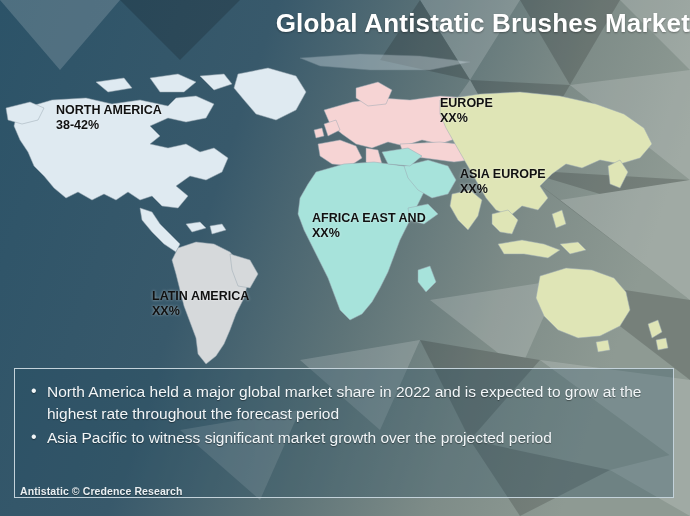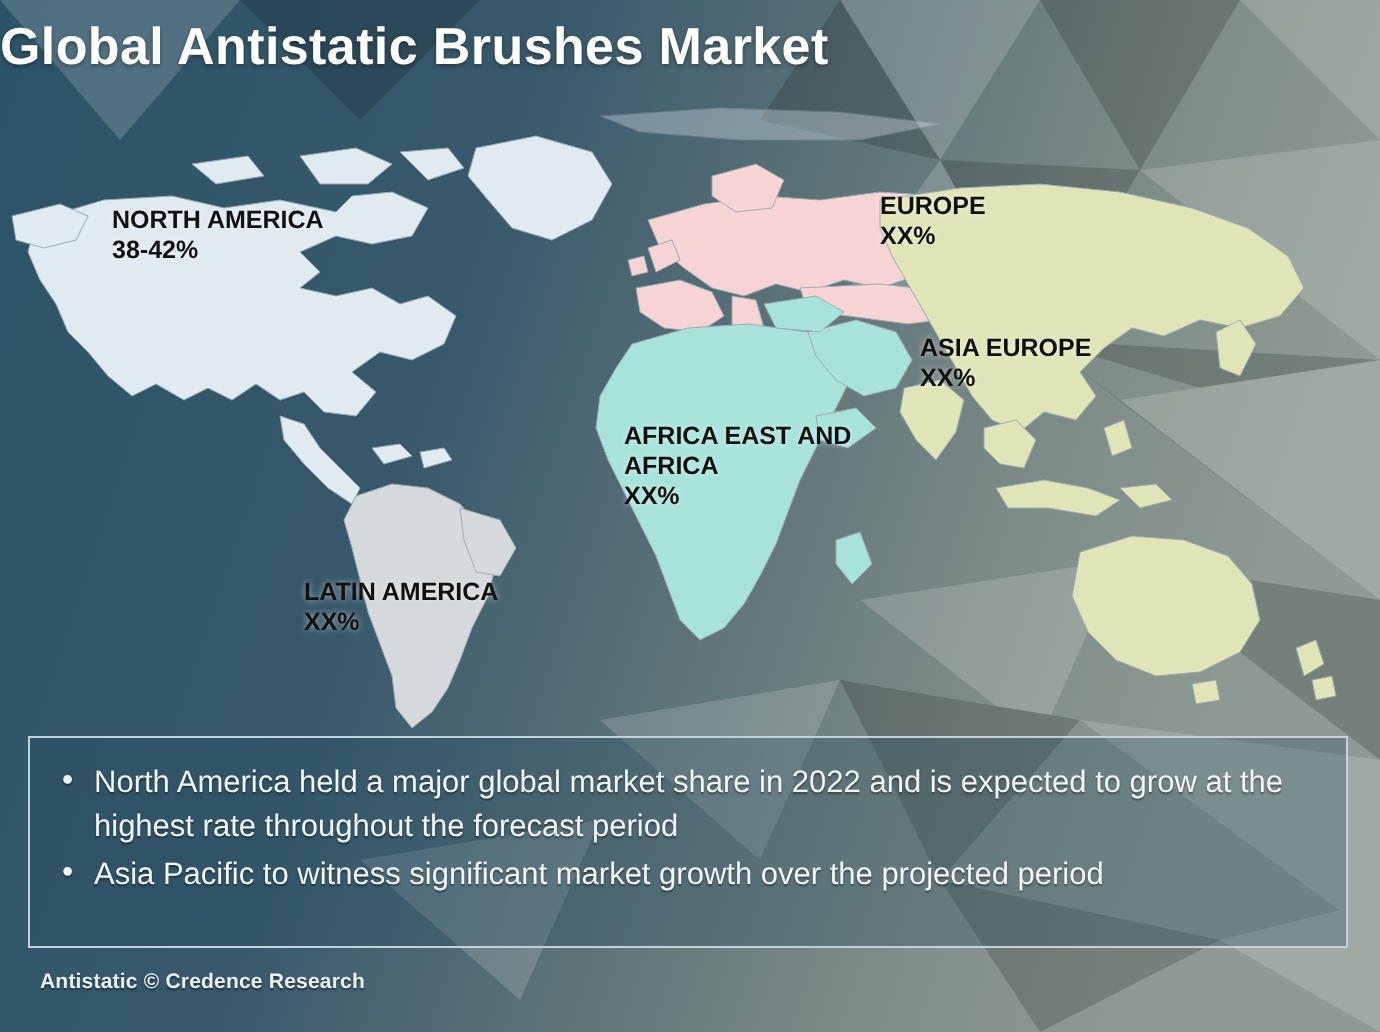--- a/index.html
+++ b/index.html
@@ -7,21 +7,21 @@
     position:relative;width:690px;height:516px;overflow:hidden;
     font-family:"Liberation Sans",sans-serif;
     background:#2c5368;
   }
   
   #bg{position:absolute;inset:0;}
   #bg svg{display:block;width:690px;height:516px;}
 
   
   #title{
-    position:absolute;top:8px;left:0;width:690px;text-align:left;
+    position:absolute;top:8px;left:0;width:690px;text-align:right;
     font-size:26px;font-weight:bold;color:#ffffff;letter-spacing:.2px;
     text-shadow:0 1px 2px rgba(0,0,0,.35);
     z-index:6;
   }
 
   
   #map{position:absolute;left:0;top:48px;width:690px;height:320px;z-index:3;}
   #map svg{display:block;width:690px;height:320px;}
 
   
@@ -34,21 +34,21 @@
   .rlabel .pc{font-size:12.5px;display:block;}
 
   #lbl-na{left:56px;top:103px;}
   #lbl-eu{left:440px;top:96px;}
   #lbl-ap{left:460px;top:167px;}
   #lbl-mea{left:312px;top:211px;}
   #lbl-la{left:152px;top:269px;margin-top:20px;}
 
   
   #callout{
-    position:absolute;left:14px;top:368px;width:660px;height:106px;
+    position:absolute;left:14px;top:368px;width:660px;height:130px;
     border:1px solid #c3d2da;background:rgba(38,76,96,.30);
     box-sizing:border-box;z-index:7;
     padding:12px 10px 0 6px;
   }
   ul.bullets{margin:0;padding:0 0 0 26px;list-style:none;}
   ul.bullets li{
     position:relative;color:#f2f6f8;font-size:15.5px;line-height:1.42;
     margin-bottom:2px;text-shadow:0 1px 1px rgba(0,0,0,.4);
   }
   ul.bullets li:before{
@@ -228,21 +228,20 @@
     <span class="pc">XX%</span>
   </div>
 
   <div class="rlabel" id="lbl-ap">
     <span class="nm">ASIA EUROPE</span>
     <span class="pc">XX%</span>
   </div>
 
   <div class="rlabel" id="lbl-mea">
     <span class="nm">AFRICA EAST AND</span>
-    <span class="nm">AFRICA</span>
     <span class="pc">XX%</span>
   </div>
 
   <div class="rlabel" id="lbl-la">
     <span class="nm">LATIN AMERICA</span>
     <span class="pc">XX%</span>
   </div>
 
   <div id="callout">
     <ul class="bullets">

